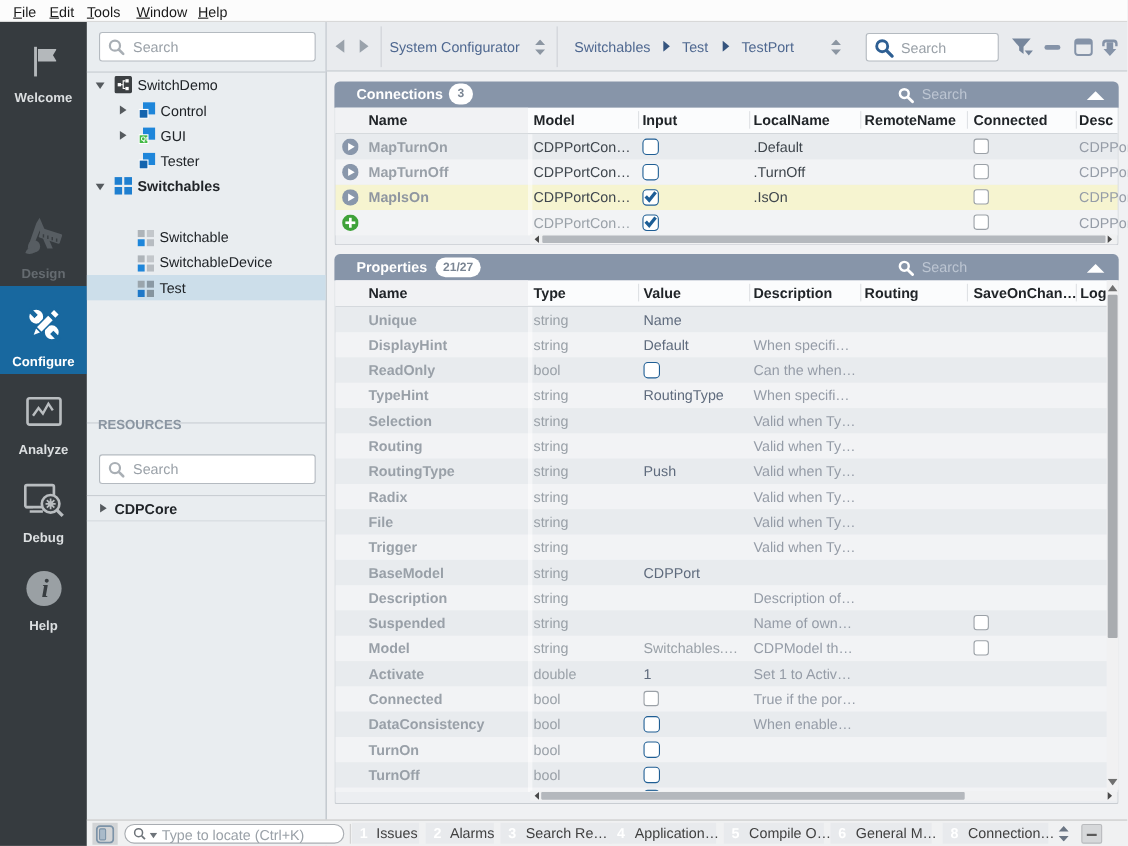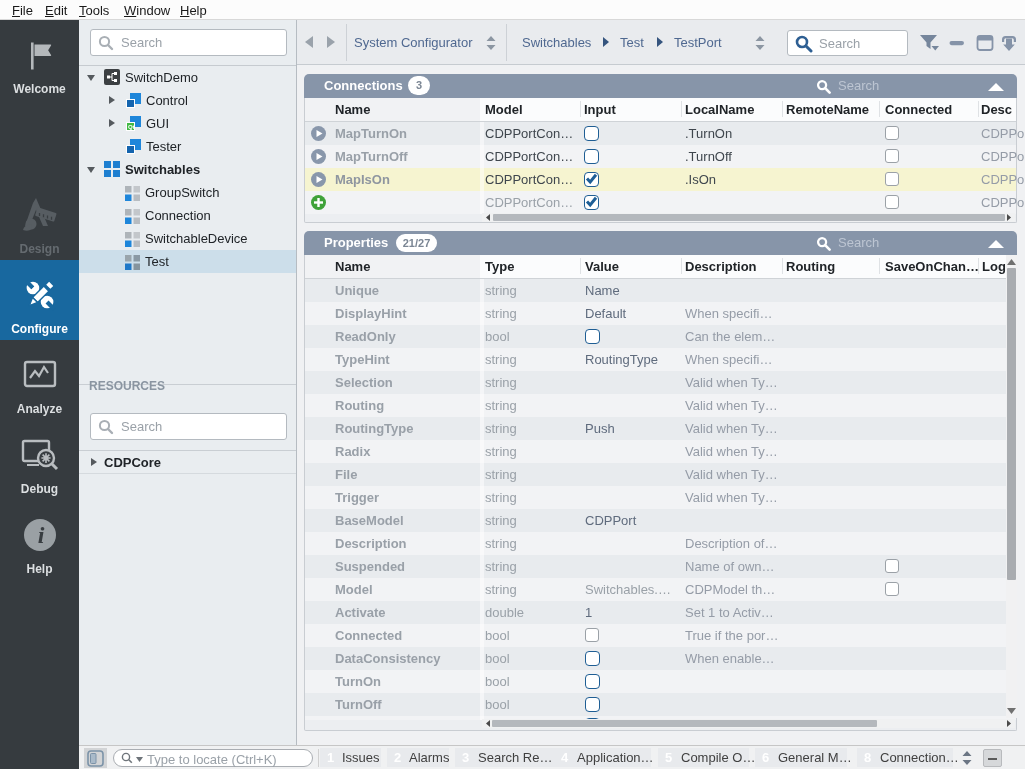--- a/index.html
+++ b/index.html
@@ -189,37 +189,28 @@
  <div class="trow" style="top:138px">
       <span class="arr dn" style="left:8px"></span>
       <span class="ticon" style="left:25px"><svg width="16" height="16">
           <rect width="7" height="7" fill="#1e7fd0"></rect>
           <rect x="9" width="7" height="7" fill="#1e7fd0"></rect>
           <rect y="9" width="7" height="7" fill="#1e7fd0"></rect>
           <rect x="9" y="9" width="7" height="7" fill="#1e7fd0"></rect>
         </svg></span>
       <span class="tx" style="left:46px;font-weight:bold">Switchables</span>
     </div>
- <div class="trow" style="top:161px">
-      <span class="ticon" style="left:46px;top:4px"><svg width="15" height="15">
-          <rect width="6.5" height="6.5" fill="#aeb4b9"></rect>
-          <rect x="8.5" width="6.5" height="6.5" fill="#c3c7cb"></rect>
-          <rect y="8.5" width="6.5" height="6.5" fill="#1e86da"></rect>
-          <rect x="8.5" y="8.5" width="6.5" height="6.5" fill="#b7bcc1"></rect>
-        </svg></span>
-      <span class="tx" style="left:66px">GroupSwitch</span>
-    </div>
  <div class="trow" style="top:184px">
       <span class="ticon" style="left:46px;top:4px"><svg width="15" height="15">
           <rect width="6.5" height="6.5" fill="#aeb4b9"></rect>
           <rect x="8.5" width="6.5" height="6.5" fill="#c3c7cb"></rect>
           <rect y="8.5" width="6.5" height="6.5" fill="#1e86da"></rect>
           <rect x="8.5" y="8.5" width="6.5" height="6.5" fill="#b7bcc1"></rect>
         </svg></span>
-      <span class="tx" style="left:66px">Connection</span>
+      <span class="tx" style="left:66px">Switchable</span>
     </div>
  <div class="trow" style="top:207px">
       <span class="ticon" style="left:46px;top:4px"><svg width="15" height="15">
           <rect width="6.5" height="6.5" fill="#aeb4b9"></rect>
           <rect x="8.5" width="6.5" height="6.5" fill="#c3c7cb"></rect>
           <rect y="8.5" width="6.5" height="6.5" fill="#1e86da"></rect>
           <rect x="8.5" y="8.5" width="6.5" height="6.5" fill="#b7bcc1"></rect>
         </svg></span>
       <span class="tx" style="left:66px">SwitchableDevice</span>
     </div>
@@ -325,21 +316,21 @@
       <span class="hsep" style="left:673px"></span>
  </div>
  <div class="row rA" style="top:24px">
   <svg class="play" width="15" height="15">
         <circle cx="7.5" cy="7.5" r="7.5" fill="#8997ab"></circle>
         <path d="M5.5 4 l6 3.5 -6 3.5 z" fill="#fff"></path>
       </svg>
   <span class="cell gb" style="left:30px">MapTurnOn</span>
   <span class="cell dk" style="left:180px">CDPPortCon…</span>
   <span class="cb" style="left:279px"></span>
-  <span class="cell dk" style="left:380px">.TurnOn</span>
+  <span class="cell dk" style="left:380px">.Default</span>
   <span class="cb gray" style="left:580px"></span>
   <span class="cell ds" style="left:676px">CDPPort p</span>
  </div>
  <div class="row rB" style="top:47px">
   <svg class="play" width="15" height="15">
         <circle cx="7.5" cy="7.5" r="7.5" fill="#8997ab"></circle>
         <path d="M5.5 4 l6 3.5 -6 3.5 z" fill="#fff"></path>
       </svg>
   <span class="cell gb" style="left:30px">MapTurnOff</span>
   <span class="cell dk" style="left:180px">CDPPortCon…</span>
@@ -425,21 +416,21 @@
  <div class="row rB" style="top:47px">
       <span class="cell gb" style="left:30px">DisplayHint</span>
       <span class="cell gt" style="left:180px">string</span>
       <span class="cell vl" style="left:280px">Default</span>
       <span class="cell ds" style="left:380px">When specifi…</span>
     </div>
  <div class="row rA" style="top:70px">
       <span class="cell gb" style="left:30px">ReadOnly</span>
       <span class="cell gt" style="left:180px">bool</span>
       <span class="cb" style="left:280px"></span>
-      <span class="cell ds" style="left:380px">Can the elem…</span>
+      <span class="cell ds" style="left:380px">Can the when…</span>
     </div>
  <div class="row rB" style="top:93px">
       <span class="cell gb" style="left:30px">TypeHint</span>
       <span class="cell gt" style="left:180px">string</span>
       <span class="cell vl" style="left:280px">RoutingType</span>
       <span class="cell ds" style="left:380px">When specifi…</span>
     </div>
  <div class="row rA" style="top:116px">
       <span class="cell gb" style="left:30px">Selection</span>
       <span class="cell gt" style="left:180px">string</span>

